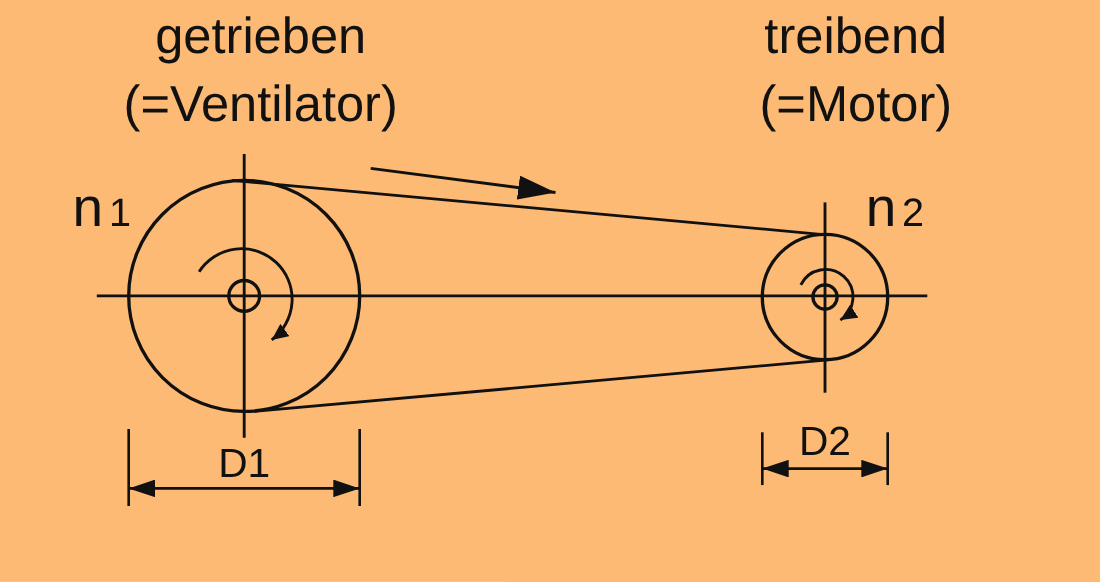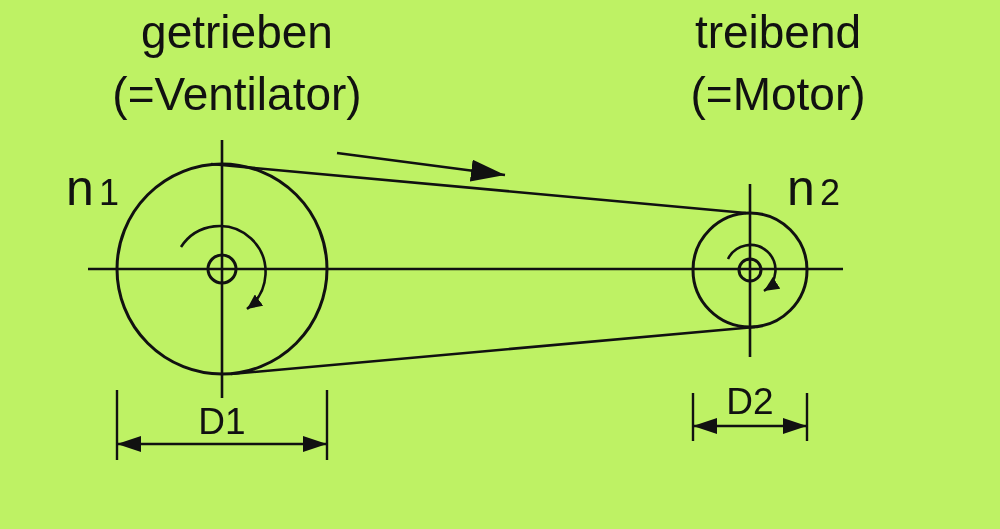--- a/index.html
+++ b/index.html
@@ -4,21 +4,21 @@
 <style>
   html, body {
     margin: 0;
     padding: 0;
     background: #ffffff;
   }
   .stage {
     position: relative;
     width: 1000px;
     height: 529px;
-    background: #bef264;
+    background: #fdba74;
     overflow: hidden;
     font-family: "Liberation Sans", sans-serif;
   }
   svg { display: block; }
   .ln {
     stroke: #111111;
     stroke-width: 2.6;
     fill: none;
   }
   .ln-thick {

